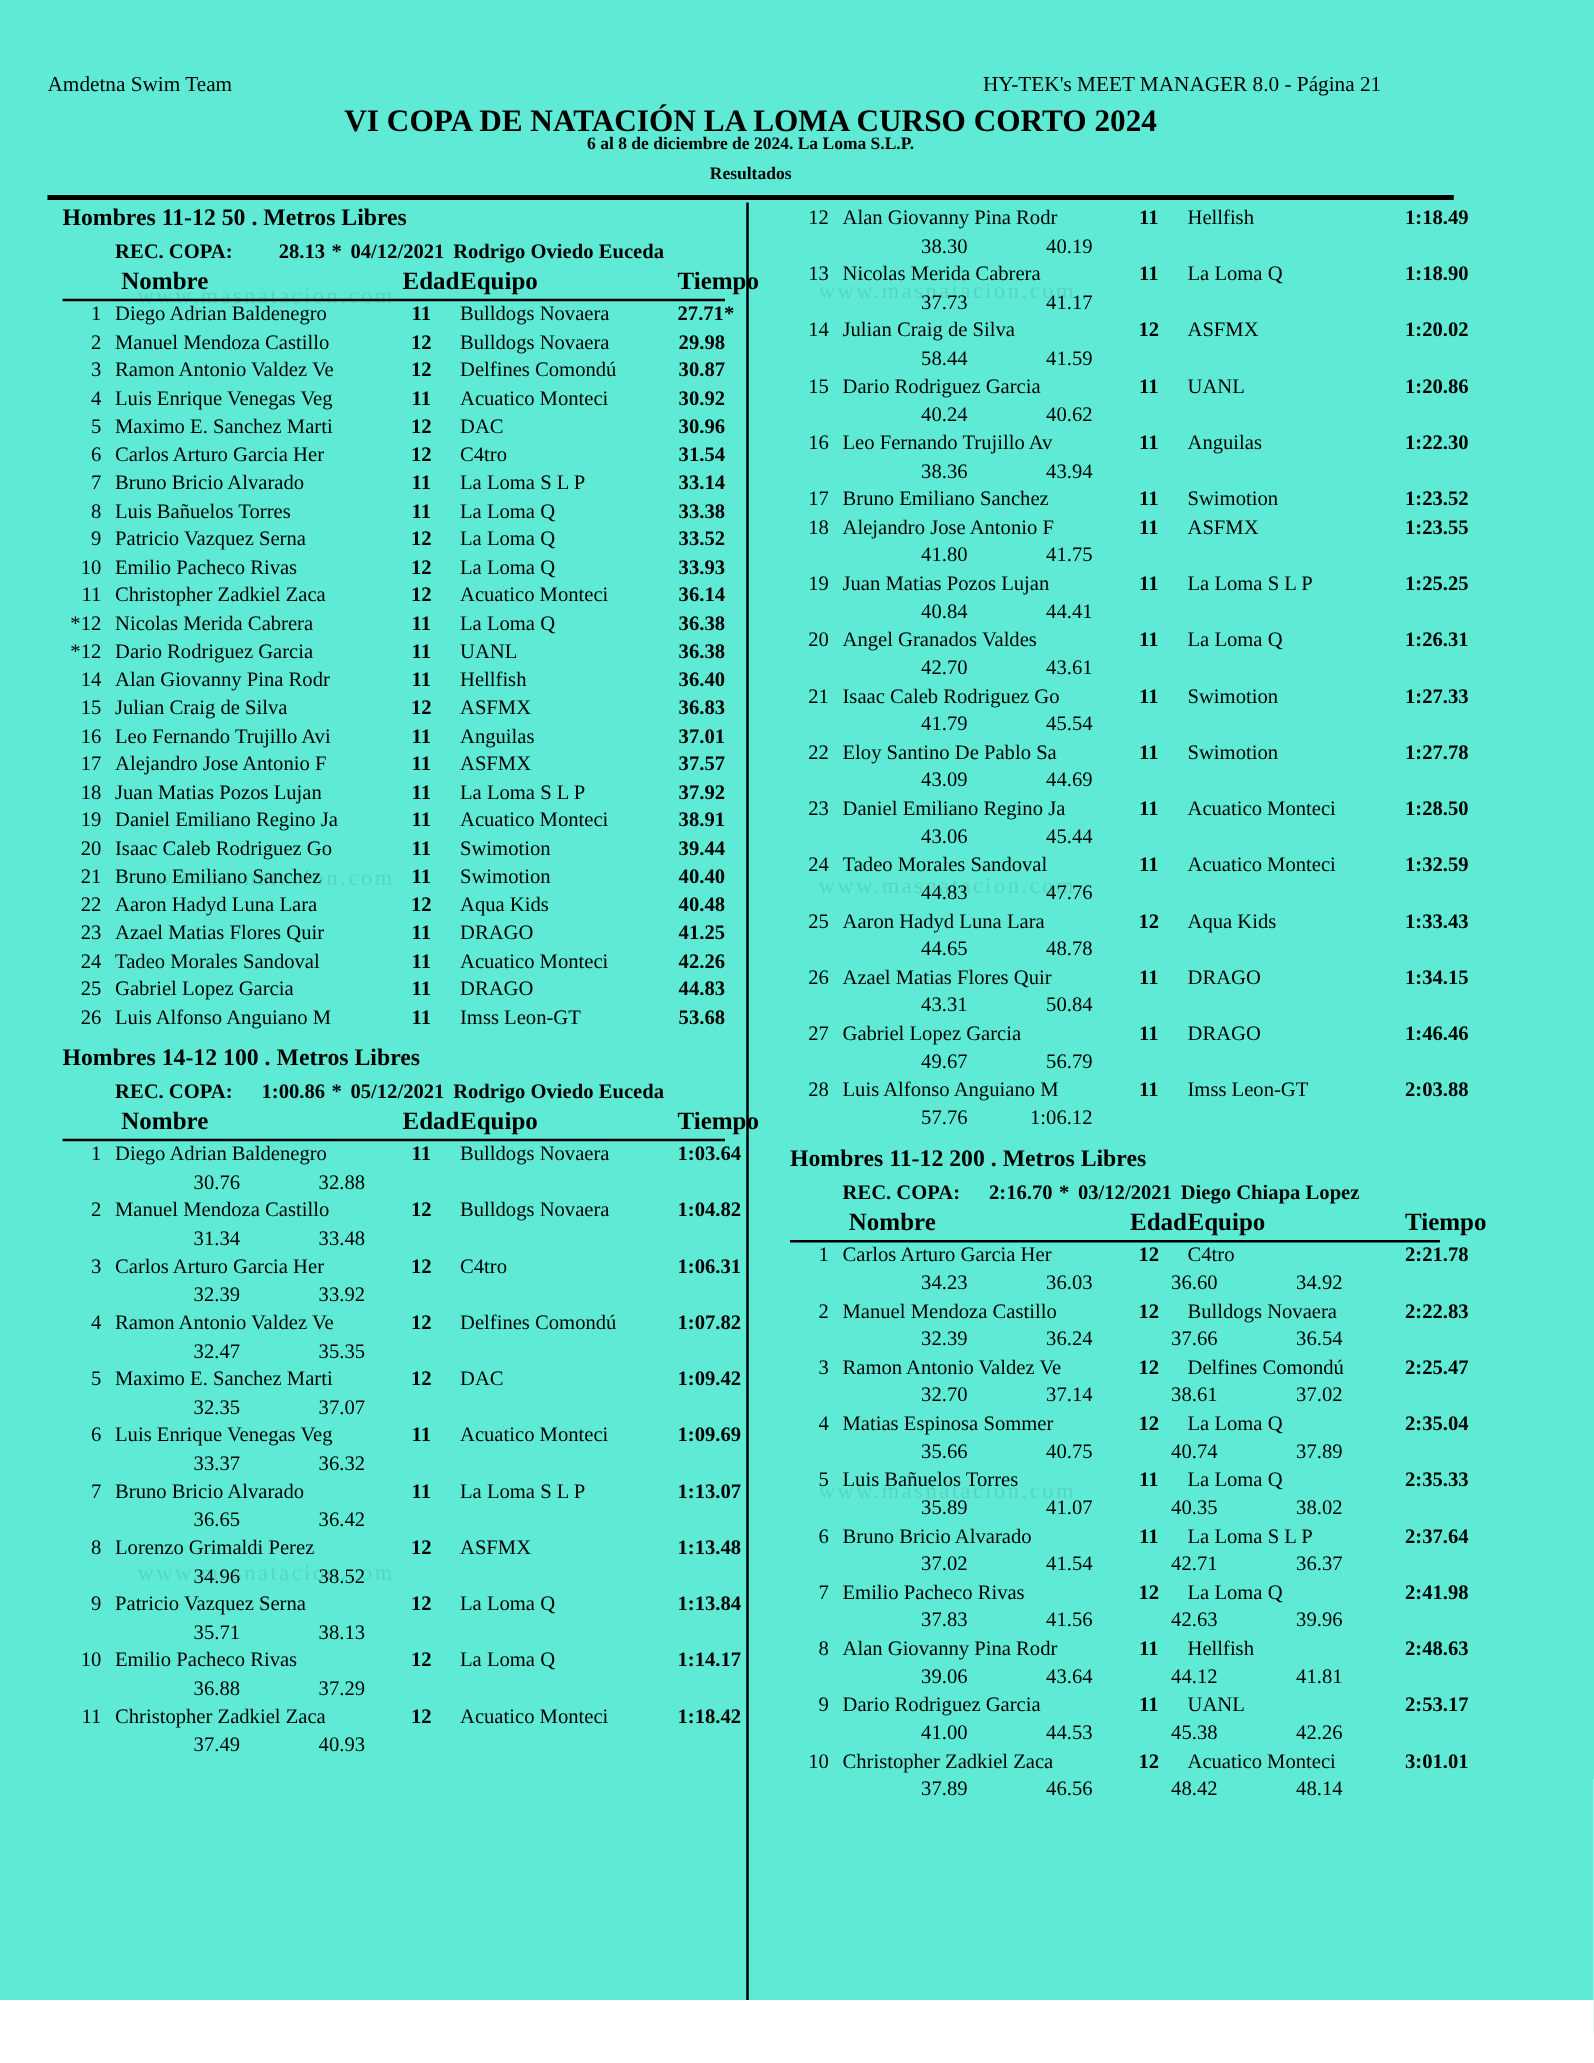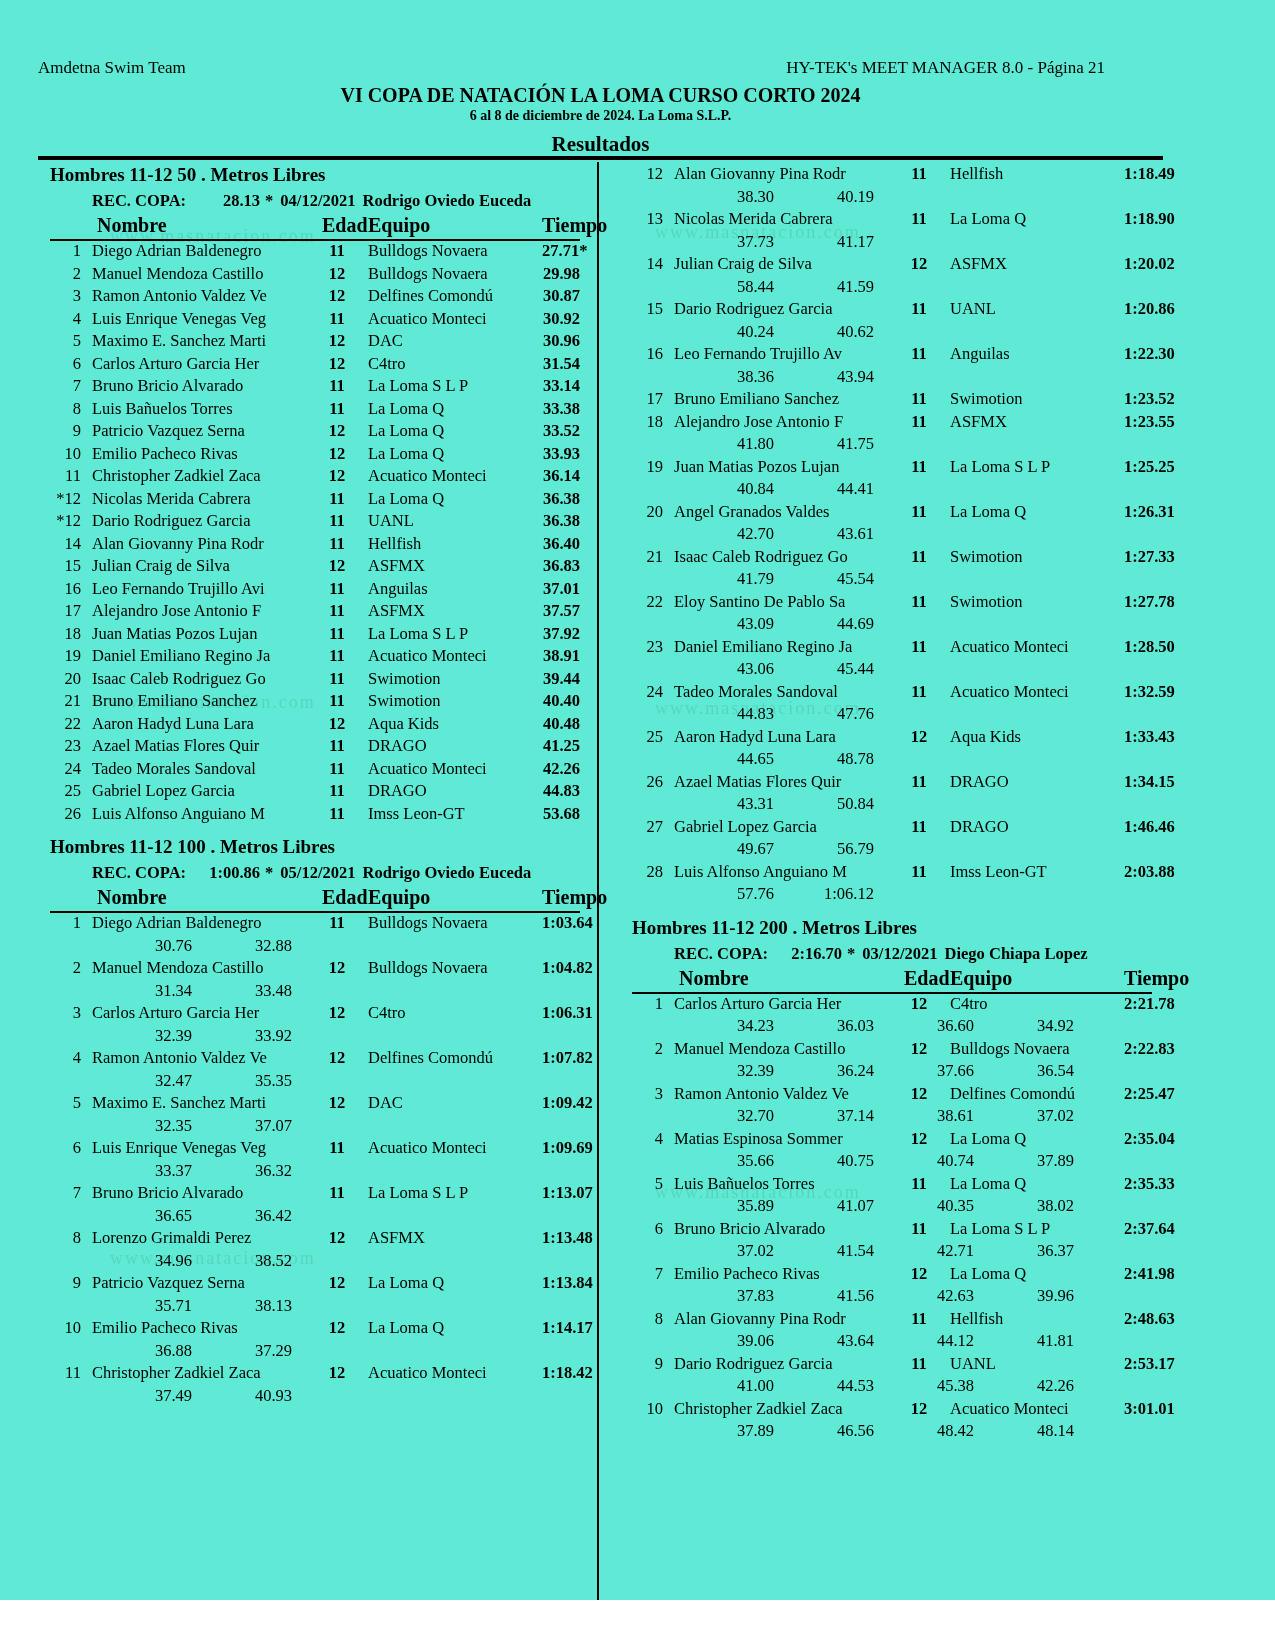--- a/index.html
+++ b/index.html
@@ -9,23 +9,23 @@
     background:#5eead4;
     font-family:"Liberation Serif", serif;
     font-size:16.5px;color:#000;
     overflow:hidden;
   }
   .page-header{
     display:flex;justify-content:space-between;
     margin:58px 170px 0 38px;
     height:24px;font-size:17px;
   }
-  .doc-title{margin:2px 112px 0 38px;text-align:center;font-weight:bold;font-size:20px;height:24px;}
+  .doc-title{margin:2px 112px 0 38px;text-align:center;font-weight:bold;font-size:25px;height:24px;}
   .doc-subtitle{margin:0 112px 0 38px;text-align:center;font-weight:bold;font-size:14px;height:24px;}
-  .doc-results{margin:0 112px 0 38px;text-align:center;font-weight:bold;font-size:21px;height:22px;}
+  .doc-results{margin:0 112px 0 38px;text-align:center;font-weight:bold;font-size:14px;height:22px;}
   .thick-rule{margin:2px 112px 0 38px;border-top:4px solid #000;height:0;}
   .columns{display:flex;margin-left:38px;margin-top:4px;}
   .col{width:530px;margin-left:12px;}
   .col-right{width:520px;margin-left:52px;}
   .v-divider{position:absolute;left:597px;top:162px;width:2px;height:1450px;background:#000;}
   .event-section{}
   .col .event-section:not(:first-child){margin-top:10px;}
   .event-title{font-size:19px;font-weight:bold;height:27px;white-space:nowrap;}
   .record-line{padding-left:42px;font-weight:bold;height:23px;white-space:nowrap;}
   .record-time{display:inline-block;width:74px;text-align:right;}
@@ -257,21 +257,21 @@
           </div>
           <div class="row result-row">
             <span class="c-rank">26</span>
             <span class="c-name">Luis Alfonso Anguiano M</span>
             <span class="c-age">11</span>
             <span class="c-team">Imss Leon-GT</span>
             <span class="c-time">53.68</span>
           </div>
         </div>
         <div class="event-section">
-          <div class="event-title">Hombres 11-12 100 . Metros Libres</div>
+          <div class="event-title">Hombres 14-12 100 . Metros Libres</div>
           <div class="record-line"><span class="record-label">REC. COPA:</span><span class="record-time">1:00.86</span><span class="record-star">*</span><span class="record-date">05/12/2021</span><span class="record-holder">Rodrigo Oviedo Euceda</span></div>
           <div class="row header-row">
             <span class="c-rank"></span>
             <span class="c-name">Nombre</span>
             <span class="c-age">Edad</span>
             <span class="c-team">Equipo</span>
             <span class="c-time">Tiempo</span>
           </div>
           <div class="row result-row">
             <span class="c-rank">1</span>

